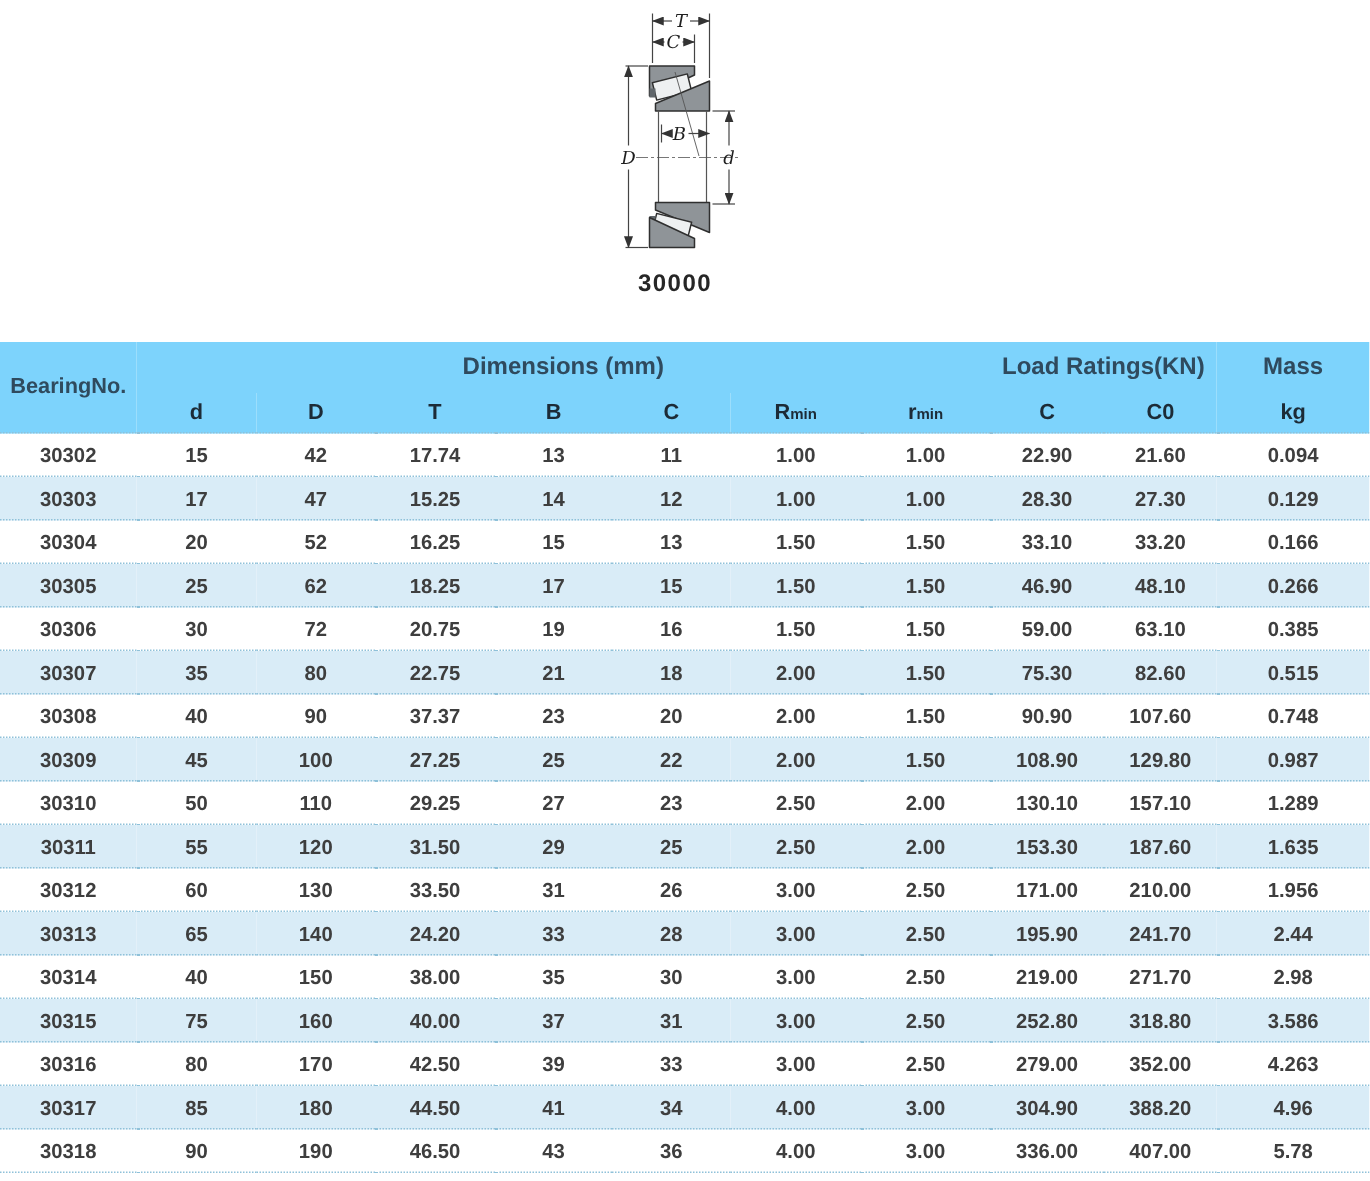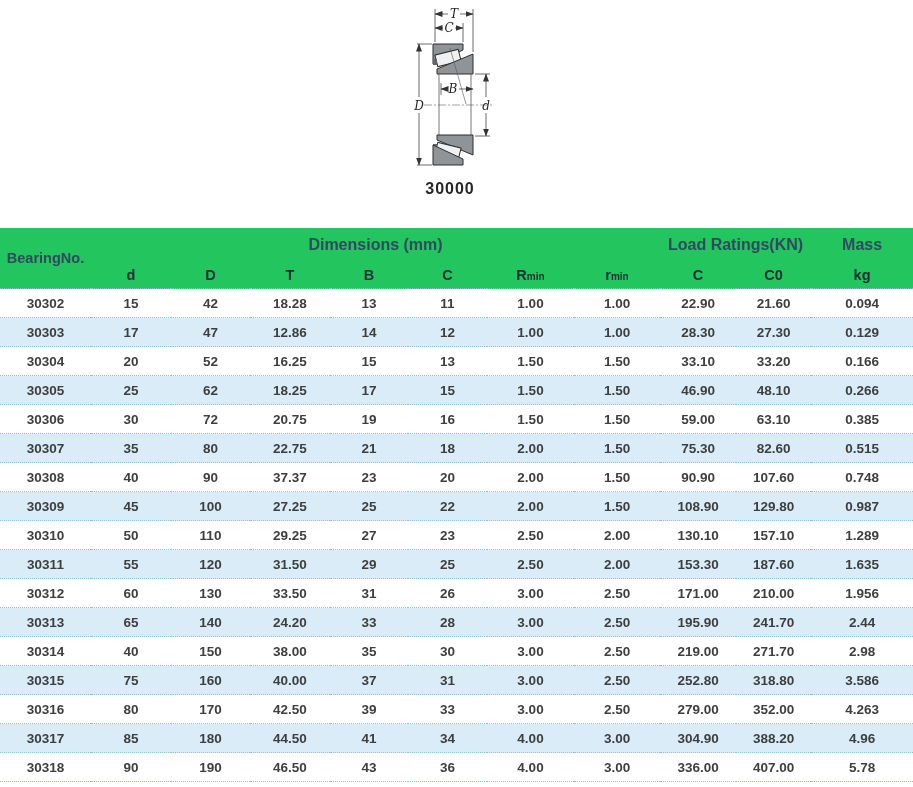--- a/index.html
+++ b/index.html
@@ -17,21 +17,21 @@
   }
   .caption-text {
     font-family:"Liberation Sans", sans-serif; font-weight:bold;
     font-size:16px; fill:#262626; letter-spacing:1px;
   }
   
   table.spec {
     width:913px; table-layout:fixed; border-collapse:collapse;
   }
   table.spec th, table.spec td { padding:0; text-align:center; font-weight:700; }
-  thead { background:#22c55e; }
+  thead { background:#7dd3fc; }
   th.bn {
     text-align:left; padding-left:12px; font-size:14.5px; color:#2f4a5e;
     vertical-align:middle;
   }
   tr.grp-row th { height:34px; vertical-align:middle; }
   th.grp { font-size:16px; color:#2f4a5e; }
   tr.col-row th { height:26px; vertical-align:middle; }
   th.col { font-size:14.5px; color:#1c2b37; }
   th.col .sub { font-size:10px;margin-top:32px; }
   tbody td {
@@ -147,34 +147,34 @@
       <th class="col"><span>C</span><span class="sub"></span></th>
       <th class="col"><span>C0</span><span class="sub"></span></th>
       <th class="col"><span>kg</span><span class="sub"></span></th>
     </tr>
   </thead>
   <tbody>
       <tr>
         <td>30302</td>
         <td>15</td>
         <td>42</td>
-        <td>18.28</td>
+        <td>17.74</td>
         <td>13</td>
         <td>11</td>
         <td>1.00</td>
         <td>1.00</td>
         <td>22.90</td>
         <td>21.60</td>
         <td>0.094</td>
       </tr>
       <tr>
         <td>30303</td>
         <td>17</td>
         <td>47</td>
-        <td>12.86</td>
+        <td>15.25</td>
         <td>14</td>
         <td>12</td>
         <td>1.00</td>
         <td>1.00</td>
         <td>28.30</td>
         <td>27.30</td>
         <td>0.129</td>
       </tr>
       <tr>
         <td>30304</td>

